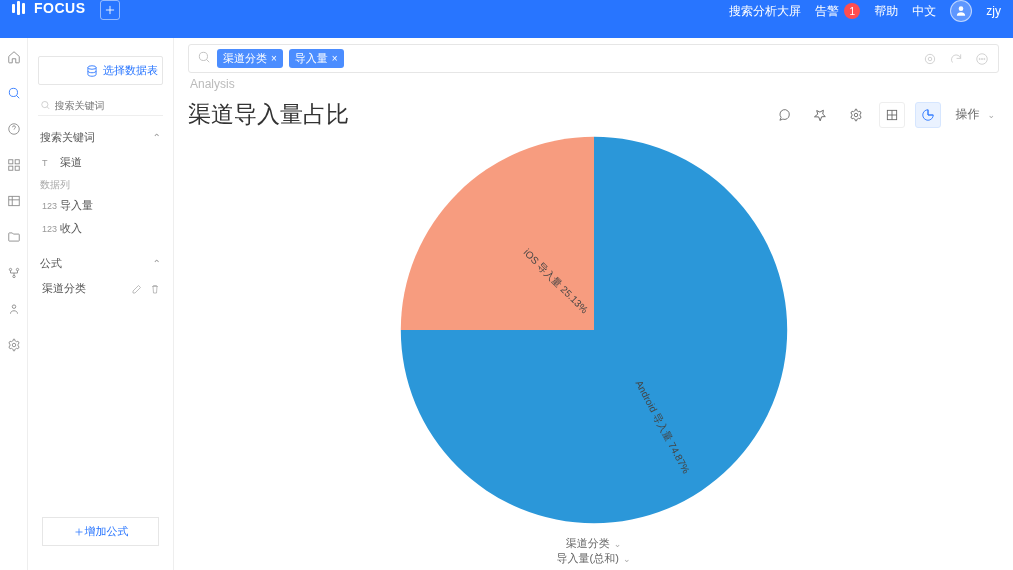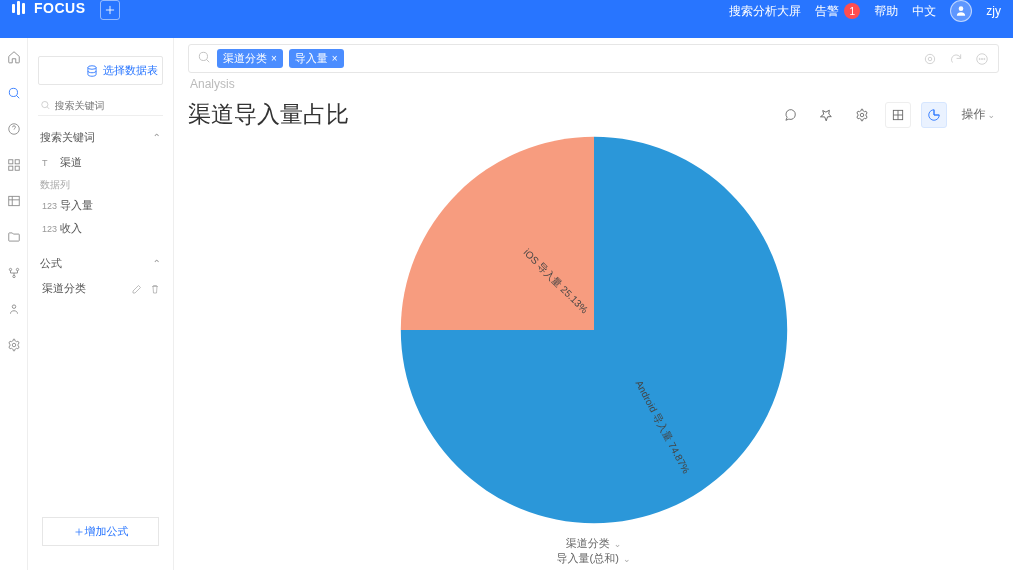--- a/index.html
+++ b/index.html
@@ -38,21 +38,21 @@
 .chip .x { cursor:pointer; font-size:10px; }
 .qb-right { margin-left:auto; display:flex; gap:10px; color:#ccc; }
 .qb-icon { width:16px;height:16px; display:flex;align-items:center;justify-content:center; cursor:pointer; }
 .title-row { display:flex; align-items:center; margin-top:8px; }
 .breadcrumb { font-size:12px; color:#bbb; padding-left:2px; margin-top:4px;}
 .chart-title { font-size:23px; font-weight:500; color:#333; }
 .toolbar { margin-left:auto; display:flex; align-items:center; gap:10px; }
 .tb-btn { width:26px; height:26px; border:1px solid #eee; border-radius:3px; display:flex; align-items:center; justify-content:center; color:#666; cursor:pointer; }
 .tb-btn.active { background:#eaf2ff; color:#2875ff; border-color:#d6e6ff; }
 .tb-btn.noborder { border:none; }
-.op-btn { display:flex; align-items:center; gap:2px; color:#666; cursor:pointer; font-size:12px; padding:0 4px; }
+.op-btn { display:flex; align-items:center; gap:8px; color:#666; cursor:pointer; font-size:12px; padding:0 4px; }
 .chart-area { flex:1; display:flex; flex-direction:column; align-items:center; justify-content:center; position:relative; min-height:0;}
 .pie-wrap { width:420px; height:420px; position:relative; }
 .pie-label { position:absolute; font-size:10px; color:#444; white-space:nowrap; }
 .axis-labels { text-align:center; font-size:11px; color:#666; padding:6px 0 4px;}
 .axis-labels .small  { display:flex; justify-content:center; gap:4px; align-items:center; }
 svg.icn { width:14px; height:14px; stroke:currentColor; fill:none; stroke-width:1.5; }
 </style>
 </head>
 <body>
 

